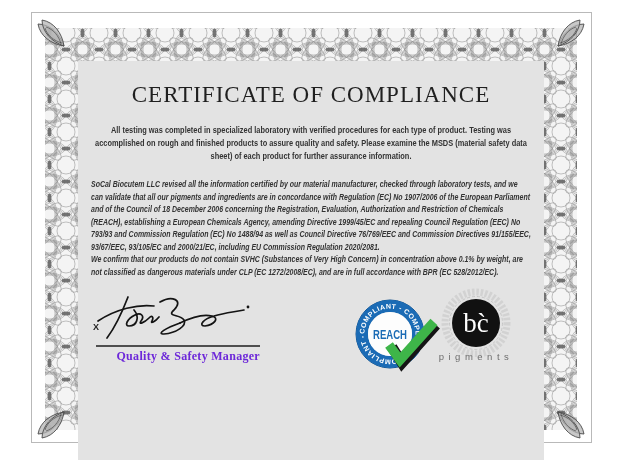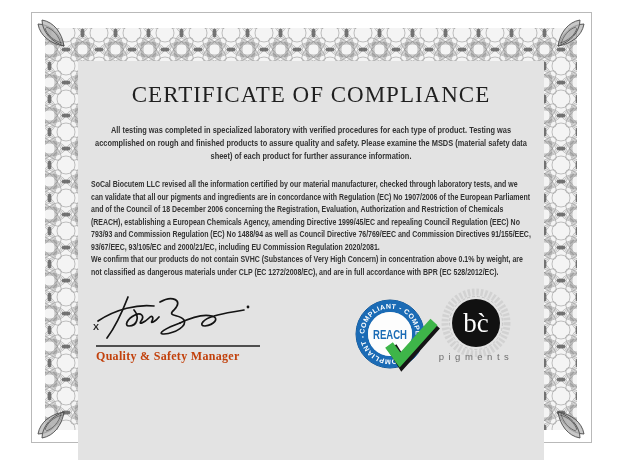--- a/index.html
+++ b/index.html
@@ -17,28 +17,28 @@
 
   .cert-title { font-family:"Liberation Serif", serif; font-weight:400; font-size:23px;
                 letter-spacing:1px; color:#1f1f1f; text-align:center; line-height:28px;
                 white-space:nowrap; }
 
   .condensed { font-weight:700; color:#333; transform-origin:0 0; }
   .intro { margin-top:14px; font-size:9.5px; line-height:13px; text-align:center;
            transform:scaleX(0.78); width:128.2%; }
   .bodytext { font-size:9.3px; line-height:12.5px; text-align:left;
               transform:scaleX(0.75); width:133.3%; }
-  .bodyblock { margin-top:16px; }
+  .bodyblock { margin-top:16px;font-style:italic; }
 
   .sig-x { position:absolute; left:15px; top:261px; font-size:9px; font-weight:700; color:#222; }
   .sig-svg { position:absolute; left:16px; top:232px; }
   .sig-line { position:absolute; left:18px; top:284px; width:164px; height:2px; background:#4f4f4f; }
-  .sig-role { position:absolute; left:18px; top:288px; width:164px; text-align:left;
+  .sig-role { position:absolute; left:18px; top:288px; width:164px; text-align:right;
               font-family:"Liberation Serif", serif; font-weight:700; font-size:12px;
-              letter-spacing:0.3px; color:#c2410c; }
+              letter-spacing:0.3px; color:#6d28d9; }
 
   .reach-svg { position:absolute; left:270px; top:233px; }
   .logo-svg  { position:absolute; left:352px; top:226px; }
   .logo-word { position:absolute; left:338px; top:290px; width:120px; text-align:center;
                font-size:9.5px; letter-spacing:4.5px; color:#6e6e6e; }
 </style>
 </head>
 <body>
 
 <div class="canvas">

